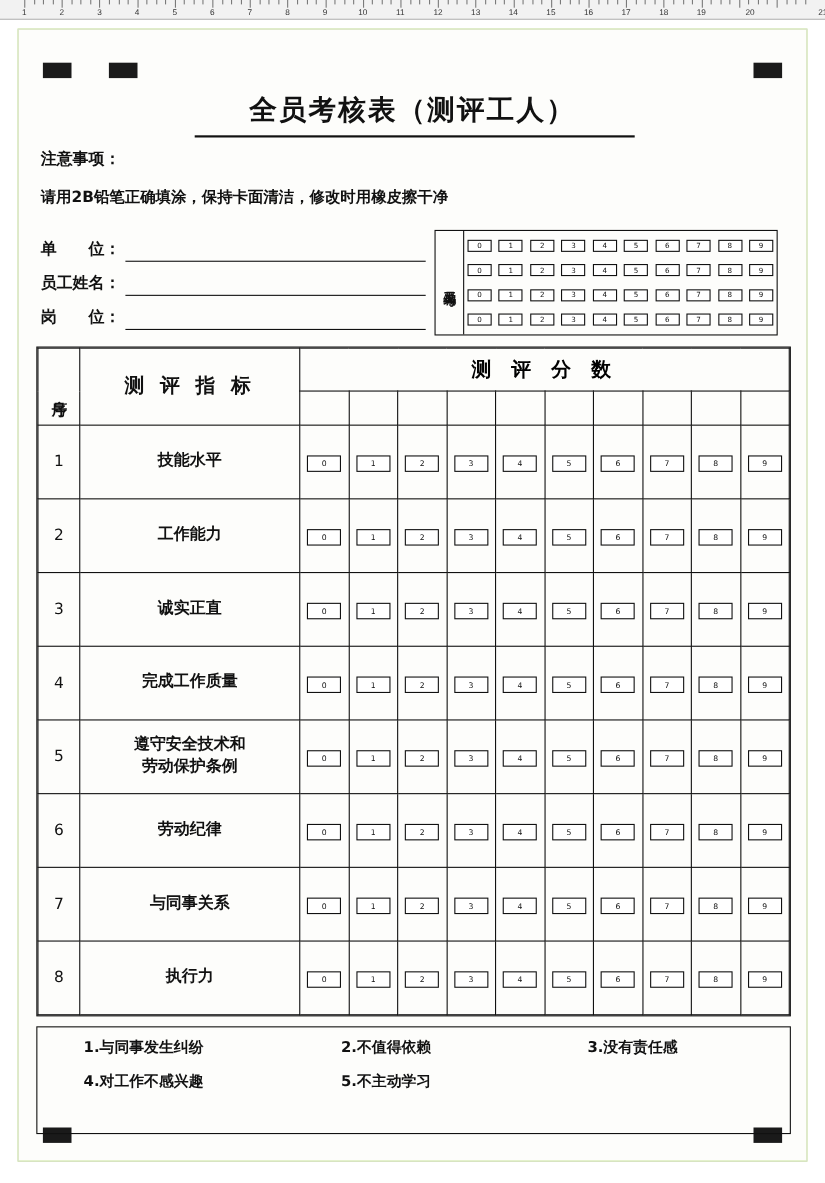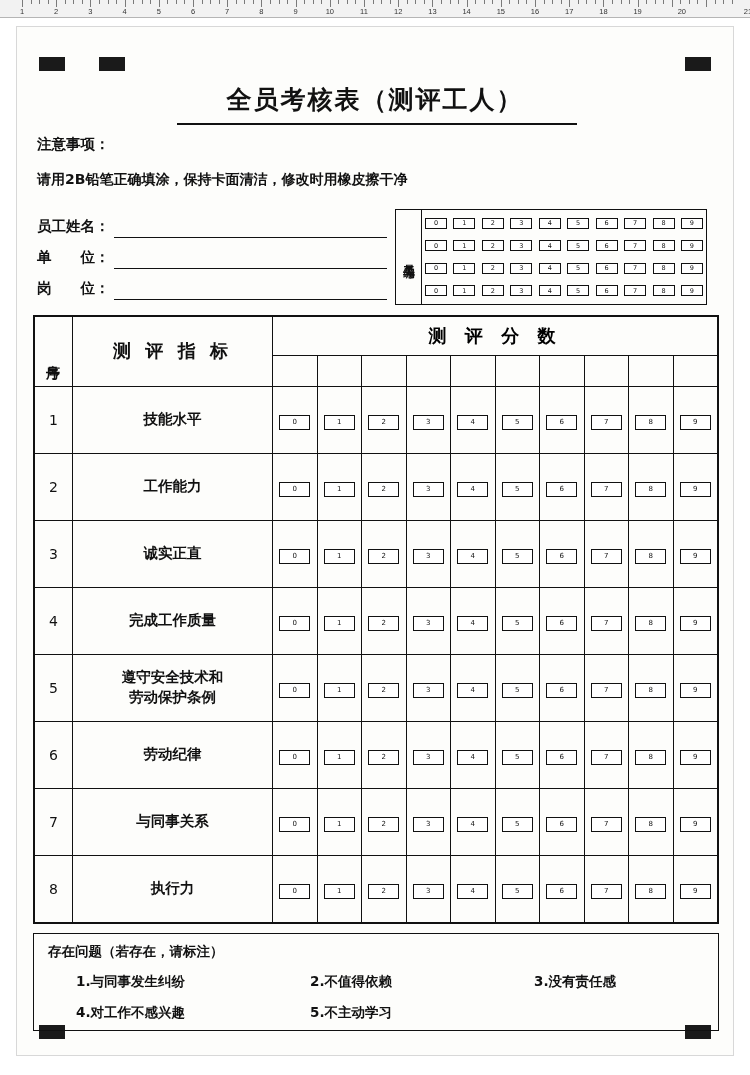--- a/index.html
+++ b/index.html
@@ -425,25 +425,25 @@
   <div class="title">全员考核表（测评工人）</div>
   <div class="title-rule"></div>
 
   <div class="notes">
     <div class="n1">注意事项：</div>
     <div class="n2">请用2B铅笔正确填涂，保持卡面清洁，修改时用橡皮擦干净</div>
   </div>
 
   <div class="fields">
     <div class="field-row">
-      <div class="field-label">员工姓名：</div>
+      <div class="field-label">单　　位：</div>
       <div class="field-line"></div>
     </div>
     <div class="field-row">
-      <div class="field-label">单　　位：</div>
+      <div class="field-label">员工姓名：</div>
       <div class="field-line"></div>
     </div>
     <div class="field-row">
       <div class="field-label">岗　　位：</div>
       <div class="field-line"></div>
     </div>
   </div>
 
   <div class="idblock">
     <div class="vlabel">
@@ -645,21 +645,20 @@
             <td class="score-cell"><div class="sbubble">6</div></td>
             <td class="score-cell"><div class="sbubble">7</div></td>
             <td class="score-cell"><div class="sbubble">8</div></td>
             <td class="score-cell"><div class="sbubble">9</div></td>
           </tr>
         </tbody>
     </table>
   </div>
 
   <div class="problems">
-    <div class="ptitle">存在问题（若存在，请标注）</div>
     <div class="prow">
       <div class="pitem">1.与同事发生纠纷</div>
       <div class="pitem">2.不值得依赖</div>
       <div class="pitem">3.没有责任感</div>
     </div>
     <div class="prow">
       <div class="pitem">4.对工作不感兴趣</div>
       <div class="pitem">5.不主动学习</div>
       <div class="pitem"></div>
     </div>

